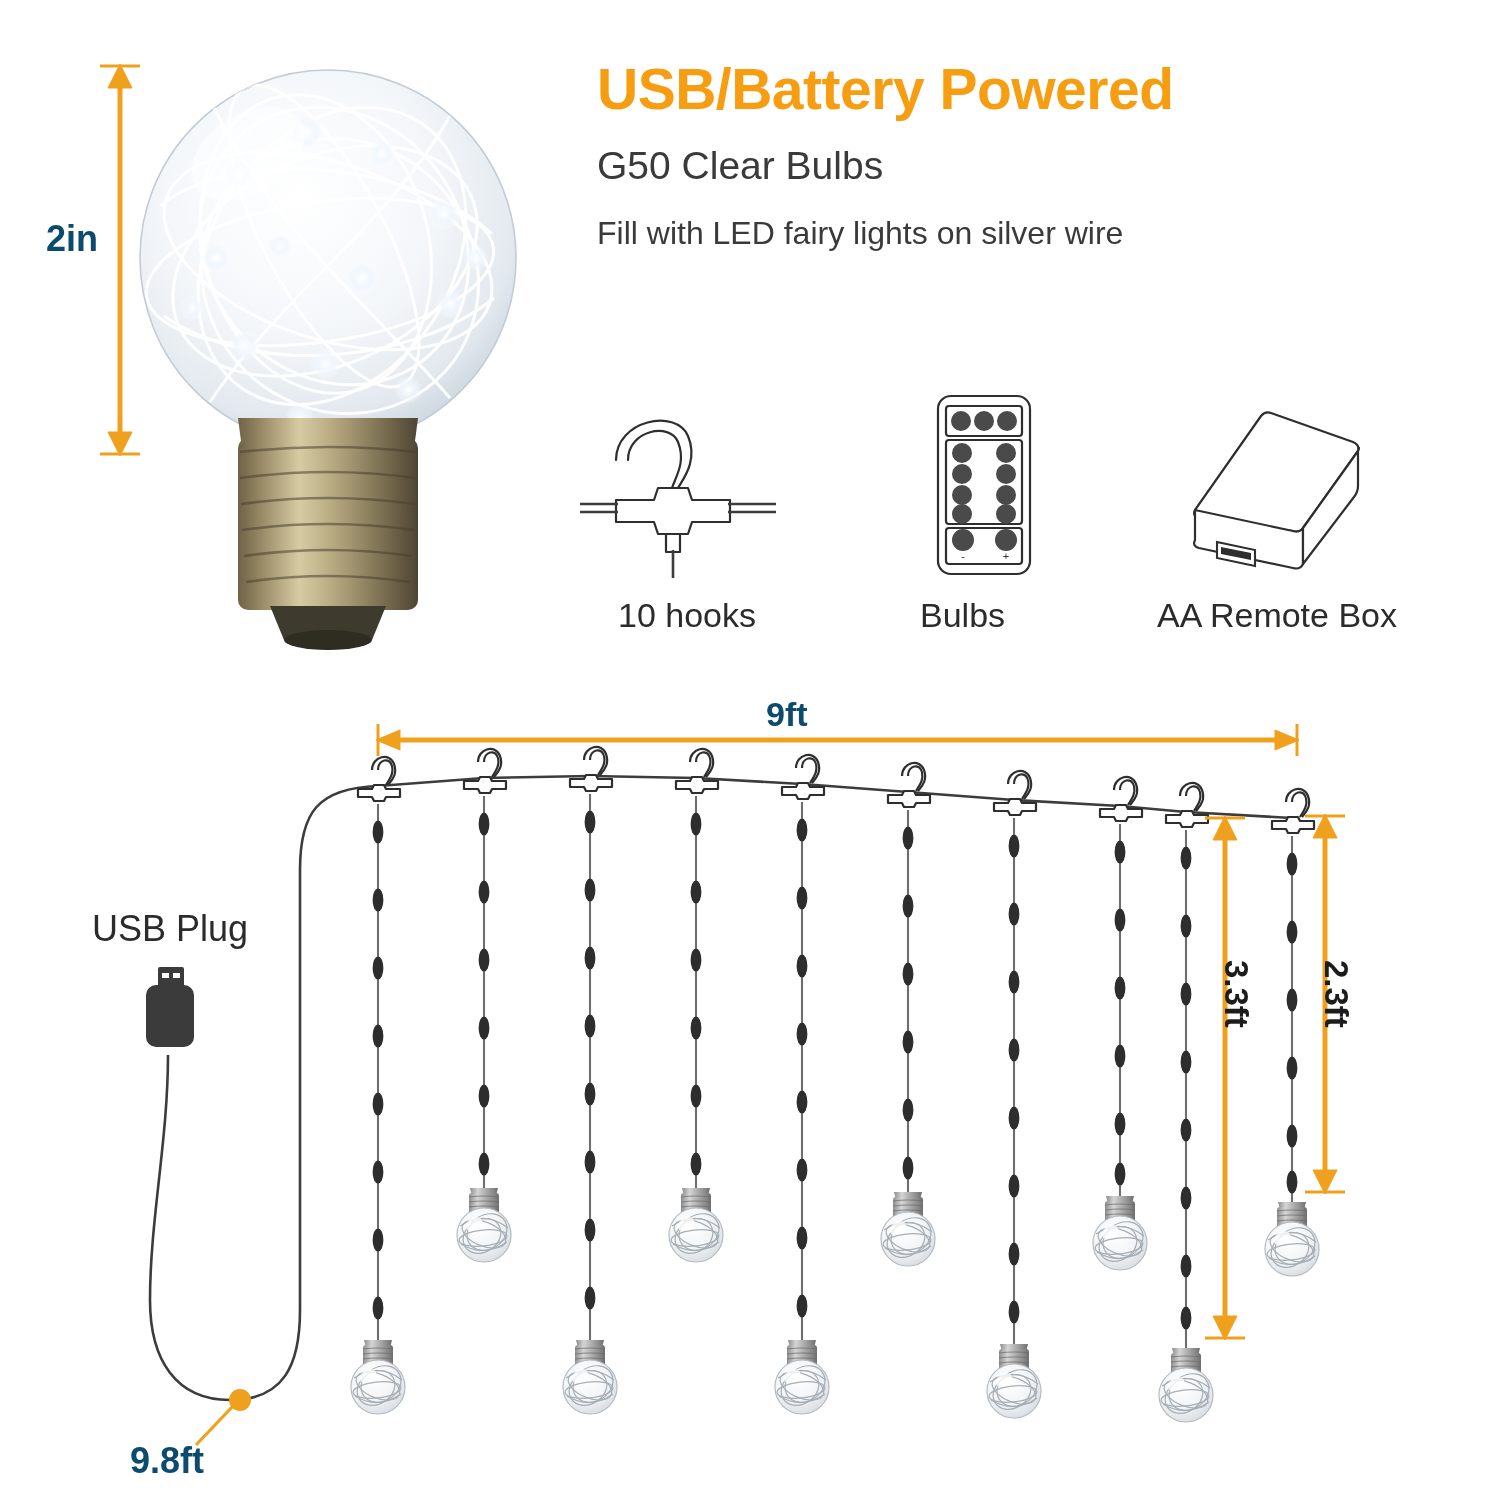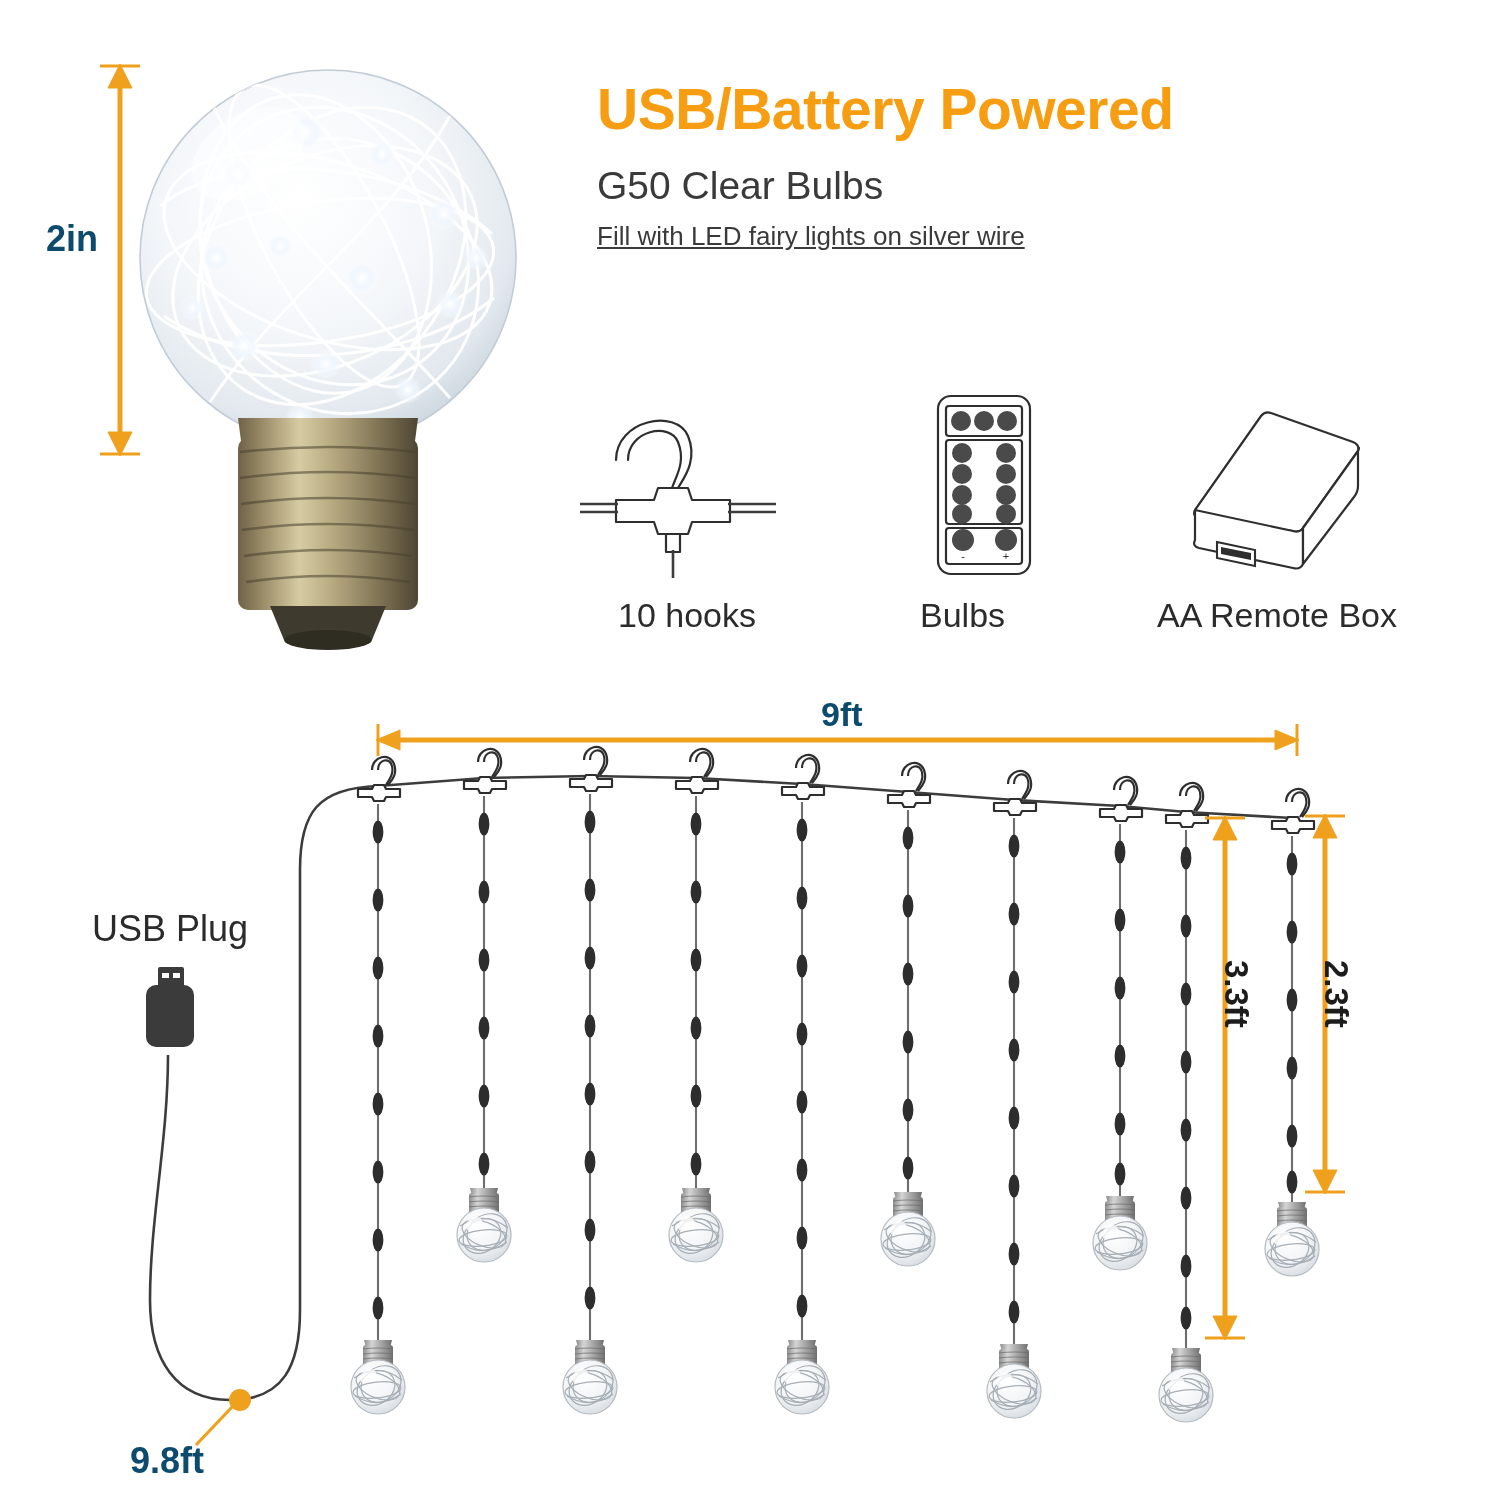--- a/index.html
+++ b/index.html
@@ -2,24 +2,24 @@
 <html><head>
 <meta charset="utf-8">
 <style>
   html,body{margin:0;padding:0;background:#ffffff;}
   body{width:1500px;height:1500px;position:relative;overflow:hidden;
        font-family:"Liberation Sans","DejaVu Sans",sans-serif;color:#231f20;}
 
   .abs{position:absolute;}
 
   
-  #headline{left:597px;top:80px;width:760px;}
+  #headline{left:597px;top:60px;width:760px;}
   #title{font-size:57px;font-weight:bold;color:#f79d11;line-height:1.05;letter-spacing:-0.5px;white-space:nowrap;}
   #sub1{font-size:39px;color:#3a3a3a;margin-top:24px;line-height:1.15;white-space:nowrap;}
-  #sub2{font-size:26px;color:#3a3a3a;margin-top:13px;line-height:1.15;white-space:nowrap;text-decoration:underline;}
+  #sub2{font-size:32px;color:#3a3a3a;margin-top:26px;line-height:1.15;white-space:nowrap;}
 
   
   .lbl{font-size:34px;color:#2b2b2b;white-space:nowrap;text-align:right;}
   .dimlbl{font-size:33px;font-weight:600;color:#0c4a6e;white-space:nowrap;}
   .dimlbl-rot{font-size:33px;font-weight:600;color:#1c1c1c;white-space:nowrap;
               transform:rotate(90deg);transform-origin:left top;}
 
   
   #bulbPhoto{left:120px;top:46px;width:440px;height:600px;}
 
@@ -189,21 +189,21 @@
     <path class="outline" d="M10 112 L108 133 Q115 135 118 130 L118 166 Q115 172 108 170 L14 150 Q7 148 10 142 Z"></path>
 
     <path class="outline" d="M118 130 L173 53 Q175 47 173 53 L173 88 Q173 94 169 99 L118 166 Z"></path>
 
     <path d="M32 144 L70 152 L70 168 L32 160 Z" fill="#ffffff" stroke="#2e2e2e" stroke-width="2.1"></path>
     <path d="M36 149 L66 155 L66 162 L36 156 Z" fill="#2e2e2e"></path>
   </svg>
 </div>
 <div class="abs lbl" style="left:1157px;top:596px;">AA Remote Box</div>
 
-<div class="abs dimlbl" style="left:821px;top:695px;font-size:34px;">9ft</div>
+<div class="abs dimlbl" style="left:766px;top:695px;font-size:34px;">9ft</div>
 <div class="abs" style="left:370px;top:722px;">
   <svg width="935" height="36" viewBox="0 0 935 36">
     <line x1="8" y1="2" x2="8" y2="34" stroke="#efa11e" stroke-width="3"></line>
     <line x1="927" y1="2" x2="927" y2="34" stroke="#efa11e" stroke-width="3"></line>
     <line x1="14" y1="18" x2="921" y2="18" stroke="#efa11e" stroke-width="5"></line>
     <polygon class="orange" points="6,18 30,8 30,28"></polygon>
     <polygon class="orange" points="929,18 905,8 905,28"></polygon>
   </svg>
 </div>
 

